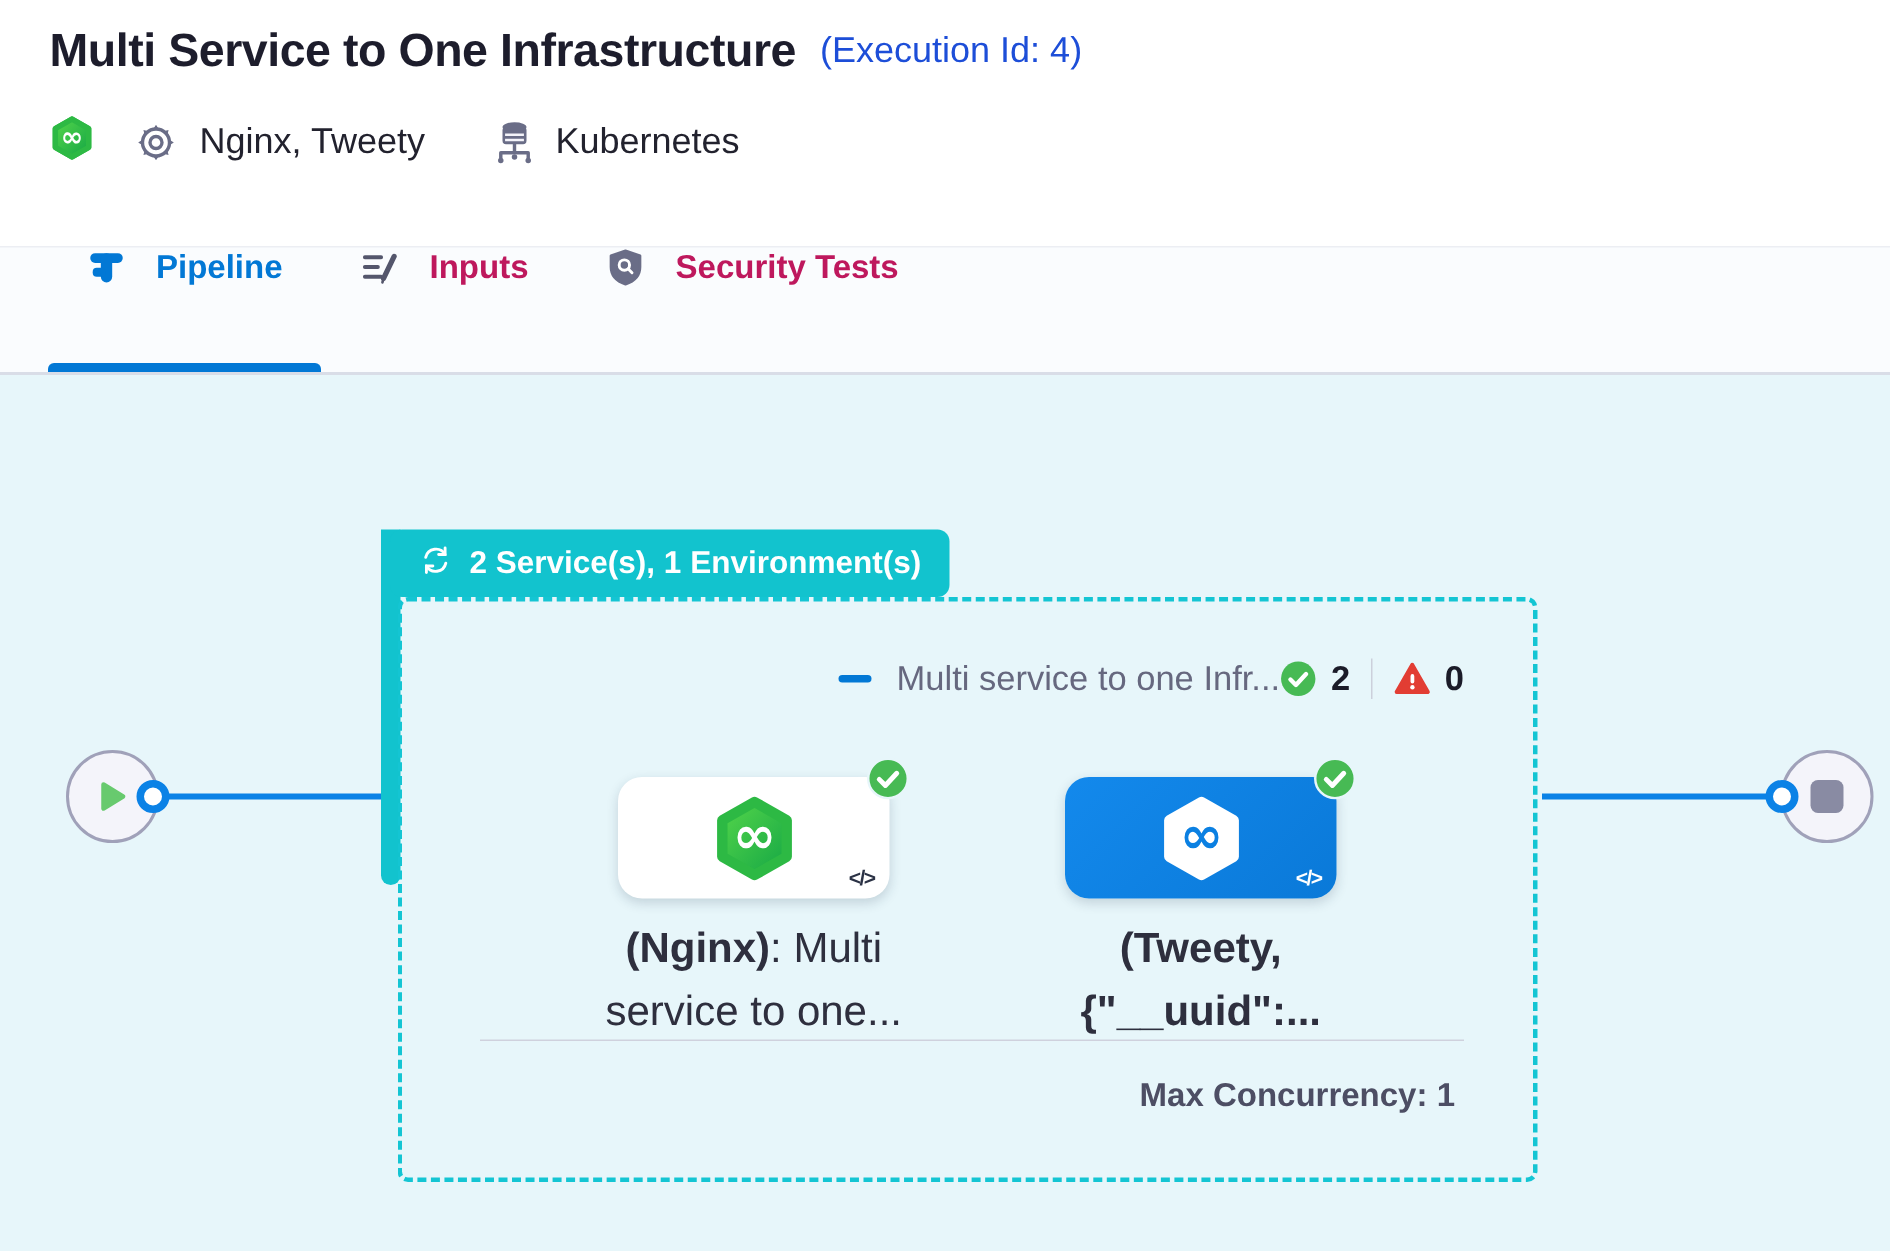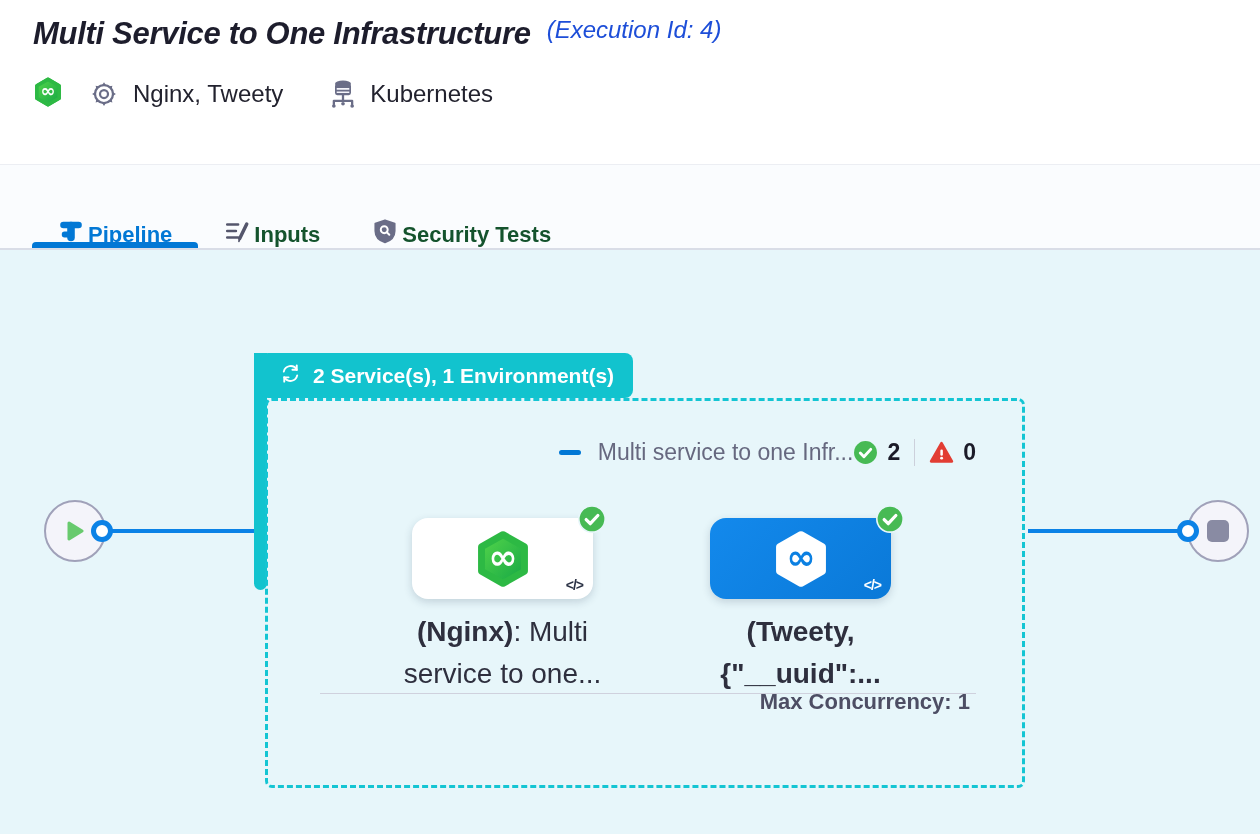--- a/index.html
+++ b/index.html
@@ -1,36 +1,36 @@
 <!DOCTYPE html>
 <html><head>
 <meta charset="utf-8">
 <style>
   * { margin:0; padding:0; box-sizing:border-box; }
   html,body { width:1260px; height:834px; overflow:hidden; background:#ffffff;
               font-family:"Liberation Sans", sans-serif; }
 
   
   .header { height:164px; background:#ffffff; padding:16px 0 0 33px; }
-  .title-row { display:flex; align-items:flex-start; gap:16px;font-style:italic; }
+  .title-row { display:flex; align-items:center; gap:16px; }
   .page-title { font-size:31px; font-weight:bold; color:#1d1d2c; letter-spacing:-0.3px; }
   .exec-id { font-size:24px; font-weight:400; color:#1d4ed8; }
   .meta-row { margin-top:24px; display:flex; align-items:center; }
   .meta-text { font-size:24px; color:#22222e; }
   .harness-chip { width:30px; height:32px; }
   .gear { margin-left:26px; margin-right:14px; display:flex; }
   .infra-icon { margin-left:46px; margin-right:13px; display:flex; }
 
   
   .tabbar { height:86px; background:#fafcfe; border-top:1px solid #eceef3;
             border-bottom:2px solid #d9dde7; display:flex; align-items:stretch;
             padding-left:32px; }
-  .tab { position:relative; display:flex; align-items:flex-end; gap:4px;
+  .tab { position:relative; display:flex; align-items:flex-start; gap:20px;
          padding:0 26px; cursor:pointer; }
-  .tab-label { font-size:22px; font-weight:600; color:#14532d; }
+  .tab-label { font-size:22px; font-weight:600; color:#be185d; }
   .tab.active .tab-label { color:#0278d5; }
   .tab.active::after { content:""; position:absolute; left:0; right:0; bottom:0;
          height:6px; background:#0278d5; border-radius:4px 4px 0 0; }
 
   
   .canvas { position:relative; height:584px; background:#e7f6fa; }
   .abs { position:absolute; }
 
   .node-circle { width:62px; height:62px; border-radius:50%;
                  background:#f4f4fa; border:2px solid #a0a1b9;
@@ -68,21 +68,21 @@
                 font-weight:bold; letter-spacing:-1px; }
   .code-dark { color:#2b3245; }
   .code-white { color:#ffffff; }
   .check-badge { position:absolute; top:-13px; right:-13px; }
 
   .svc-label { font-size:28px; color:#2e2f3e; text-align:center; line-height:42px; }
   .svc-label b { font-weight:bold; }
 
   .stage-divider { position:absolute; left:52px; top:292px; width:656px;
                    height:1px; background:#cfd1dd; }
-  .max-conc { position:absolute; right:52px; top:288px; font-size:22px;
+  .max-conc { position:absolute; right:52px; top:316px; font-size:22px;
               font-weight:bold; color:#4d4e64; }
 </style>
 </head>
 <body>
 
 <svg width="0" height="0" style="position:absolute">
   <defs>
     <linearGradient id="gGreen" x1="0" y1="0" x2="1" y2="1">
       <stop offset="0" stop-color="#55d64a"></stop>
         <stop offset="1" stop-color="#14a645"></stop>

